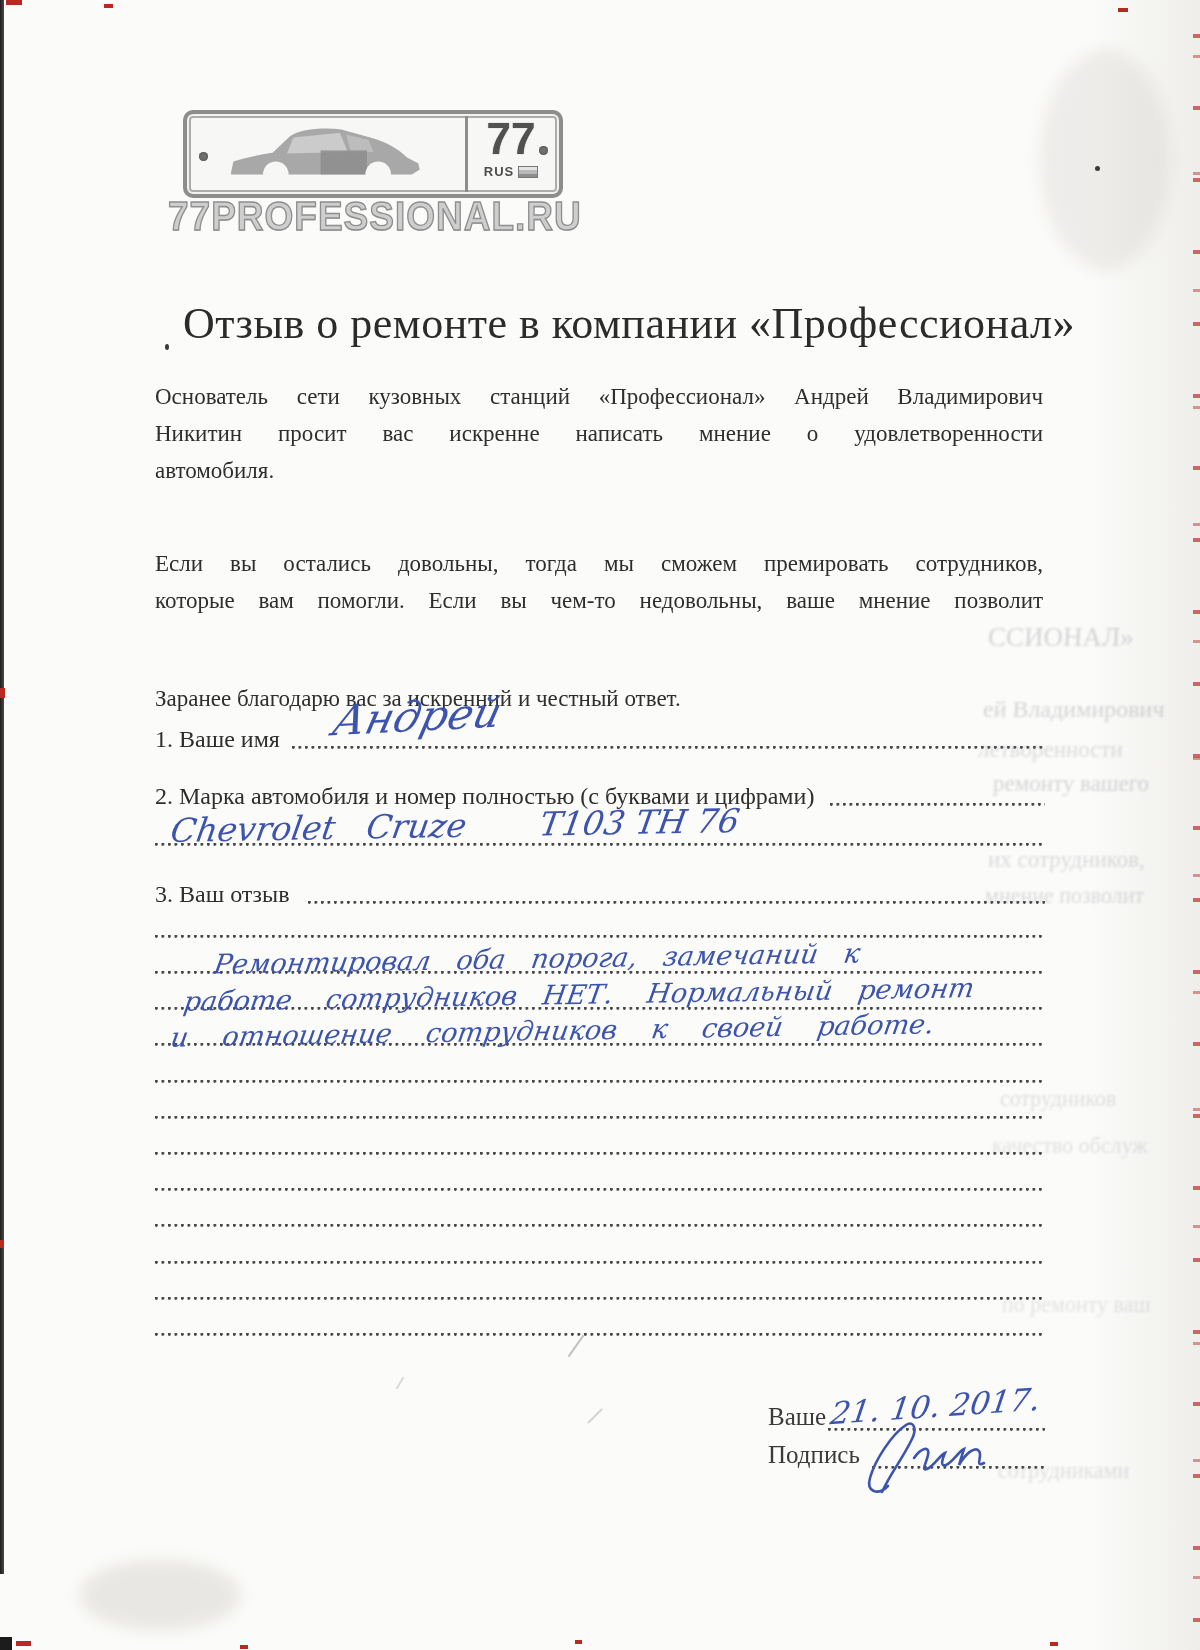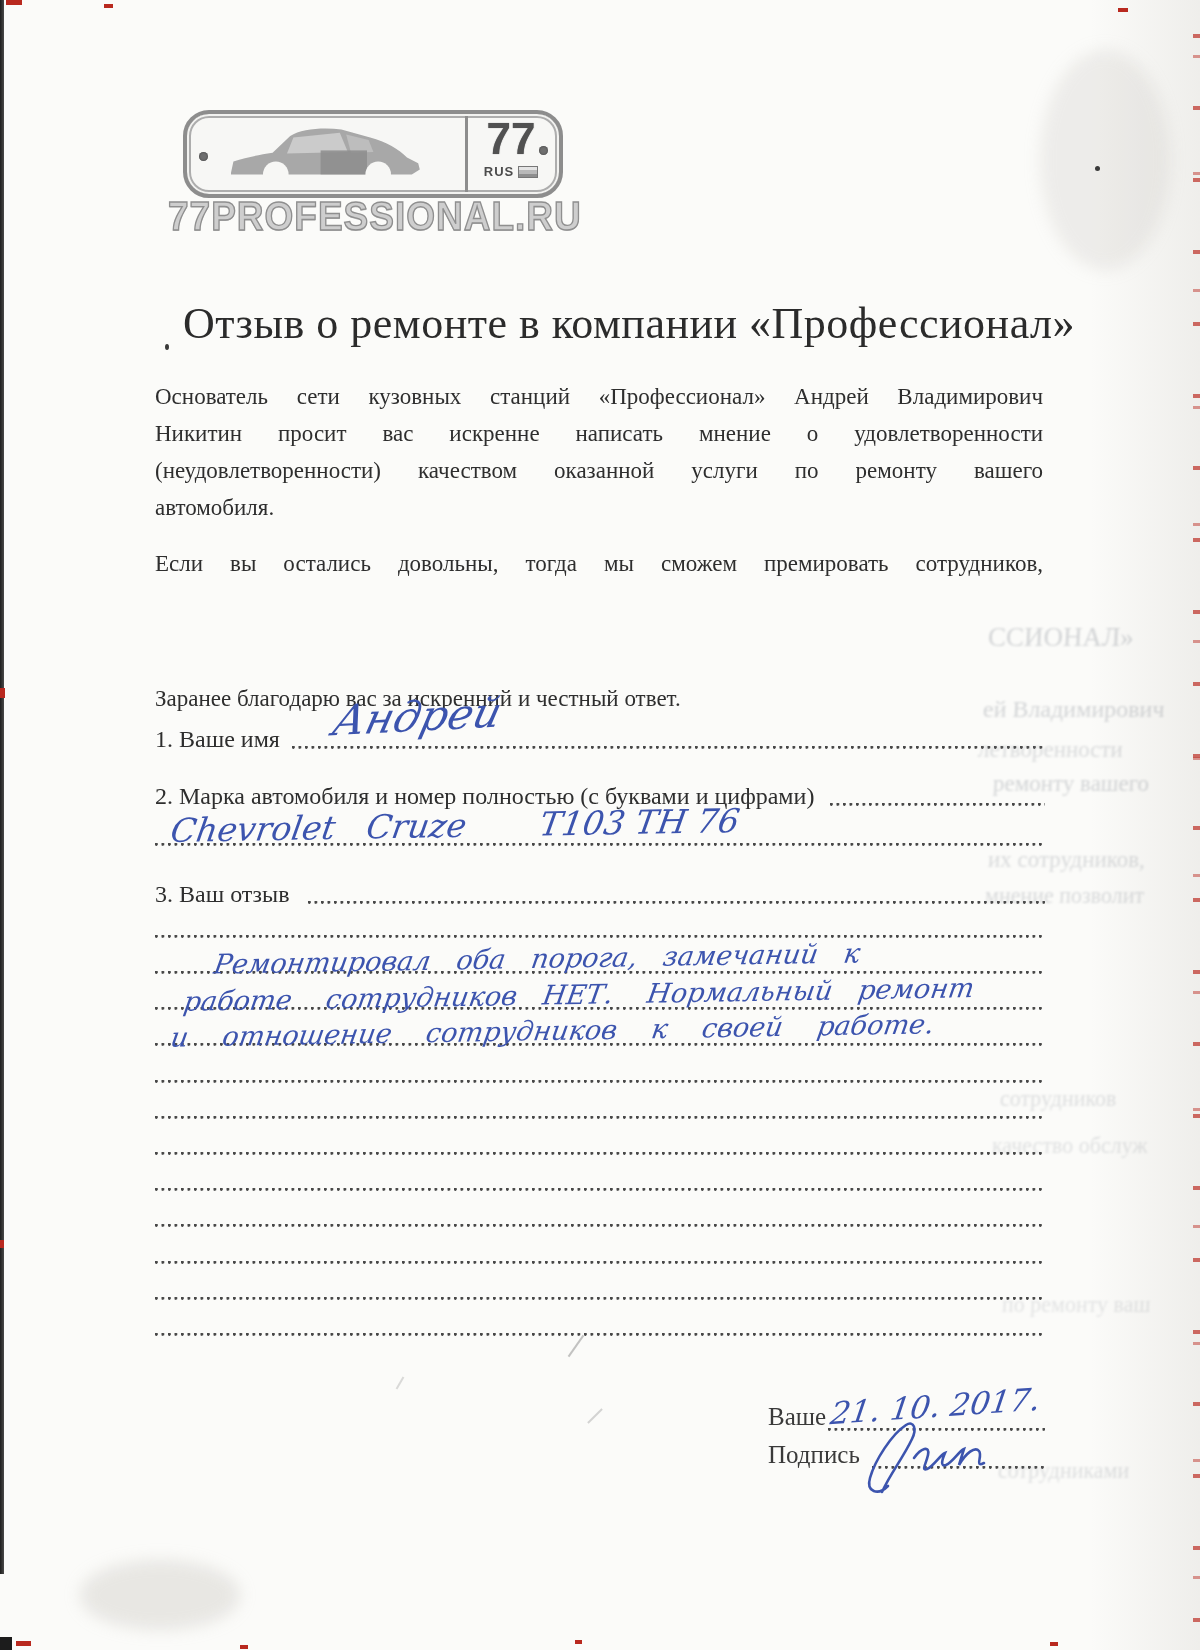--- a/index.html
+++ b/index.html
@@ -14,21 +14,21 @@
   .red-strip{position:absolute;right:0;top:0;width:7px;height:100%;opacity:.85;pointer-events:none;
         background:
           repeating-linear-gradient(180deg,transparent 0 34px,rgba(187,41,31,.8) 34px 38px,transparent 38px 72px),
           repeating-linear-gradient(180deg,transparent 0 55px,rgba(187,41,31,.55) 55px 58px,transparent 58px 117px);}
   .red-dash{position:absolute;background:#b9291f;}
   .pencil{position:absolute;background:#8a8a8a;opacity:.5;}
   .speck{position:absolute;background:#3a3a3a;border-radius:50%;}
   .bleed{position:absolute;font-family:"Liberation Serif",serif;color:#7d838c;opacity:.32;
         filter:blur(1.2px);transform:skewX(-3deg);white-space:pre;}
   
-  .plate{position:absolute;left:183px;top:110px;width:372px;height:80px;border:4px solid #8d8d8d;border-radius:26px;
+  .plate{position:absolute;left:183px;top:110px;width:372px;height:80px;border:4px solid #8d8d8d;border-radius:10px;
         box-shadow:inset 0 0 0 2px #f2f2f0, inset 0 0 0 4px #adadad;background:#f7f7f5;}
   .plate-car{position:absolute;left:14px;top:6px;}
   .plate-divider{position:absolute;left:278px;top:2px;bottom:2px;width:3px;background:#8d8d8d;}
   .plate-77{position:absolute;left:292px;top:2px;width:64px;text-align:center;
         font-family:"Liberation Sans",sans-serif;font-weight:bold;font-size:44px;line-height:46px;color:#515151;
         text-shadow:0 0 1px #7a7a7a;}
   .plate-rus{position:absolute;left:292px;top:50px;width:64px;display:flex;align-items:center;justify-content:center;gap:4px;
         font-family:"Liberation Sans",sans-serif;font-weight:bold;font-size:13px;color:#4c4c4c;letter-spacing:1px;}
   .flag{display:inline-block;width:18px;height:10px;border:1px solid #777;
         background:linear-gradient(180deg,#e4e4e4 0 33%,#b9b9b9 33% 66%,#8f8f8f 66% 100%);}
@@ -101,25 +101,25 @@
       <span class="bolt" style="left:352px;top:32px;"></span>
     </div>
     <div class="wordmark">77PROFESSIONAL.RU</div>
   </div>
 
   <h1 class="title">Отзыв о ремонте в компании «Профессионал»</h1>
 
   <div class="para" style="top:378px;">
     <div class="jline">Основатель сети кузовных станций «Профессионал» Андрей Владимирович</div>
     <div class="jline">Никитин просит вас искренне написать мнение о удовлетворенности</div>
-    <div class="jline">(неудовлетворенности) качеством оказанной услуги по ремонту вашего</div>
     <div class="jline last">автомобиля.</div>
   </div>
   <div class="para" style="top:545px;">
     <div class="jline">Если вы остались довольны, тогда мы сможем премировать сотрудников,</div>
+    <div class="jline">которые вам помогли. Если вы чем-то недовольны, ваше мнение позволит</div>
   </div>
   <div class="para" style="top:680px;">
     <div class="jline last">Заранее благодарю вас за искренний и честный ответ.</div>
   </div>
 
   <span class="qlabel" style="left:155px;top:726px;">1. Ваше имя</span>
   <div class="dotseg" style="left:292px;top:746px;width:753px;"></div>
   <div class="hand name" style="left:335px;top:692px;">Андрей</div>
 
   <span class="qlabel" style="left:155px;top:783px;">2. Марка автомобиля и номер полностью (с буквами и цифрами)</span>

